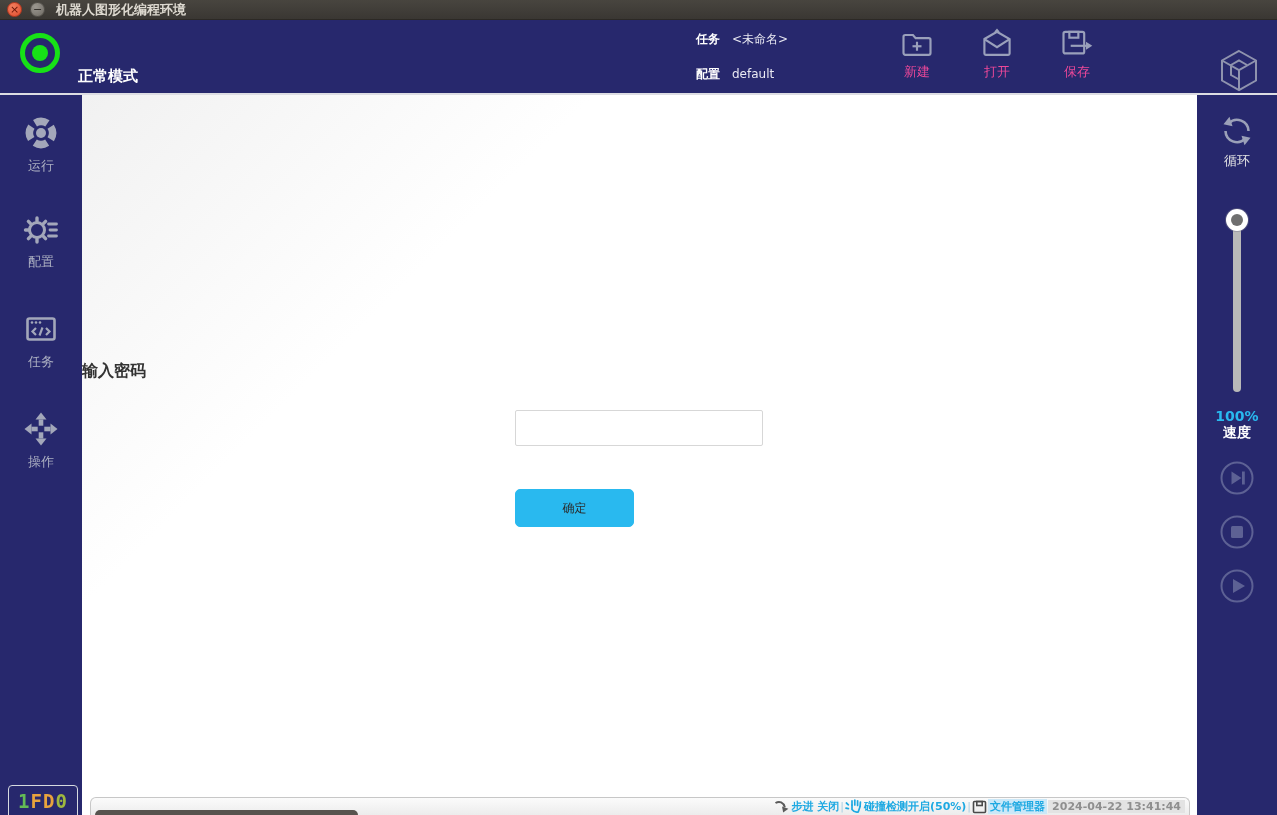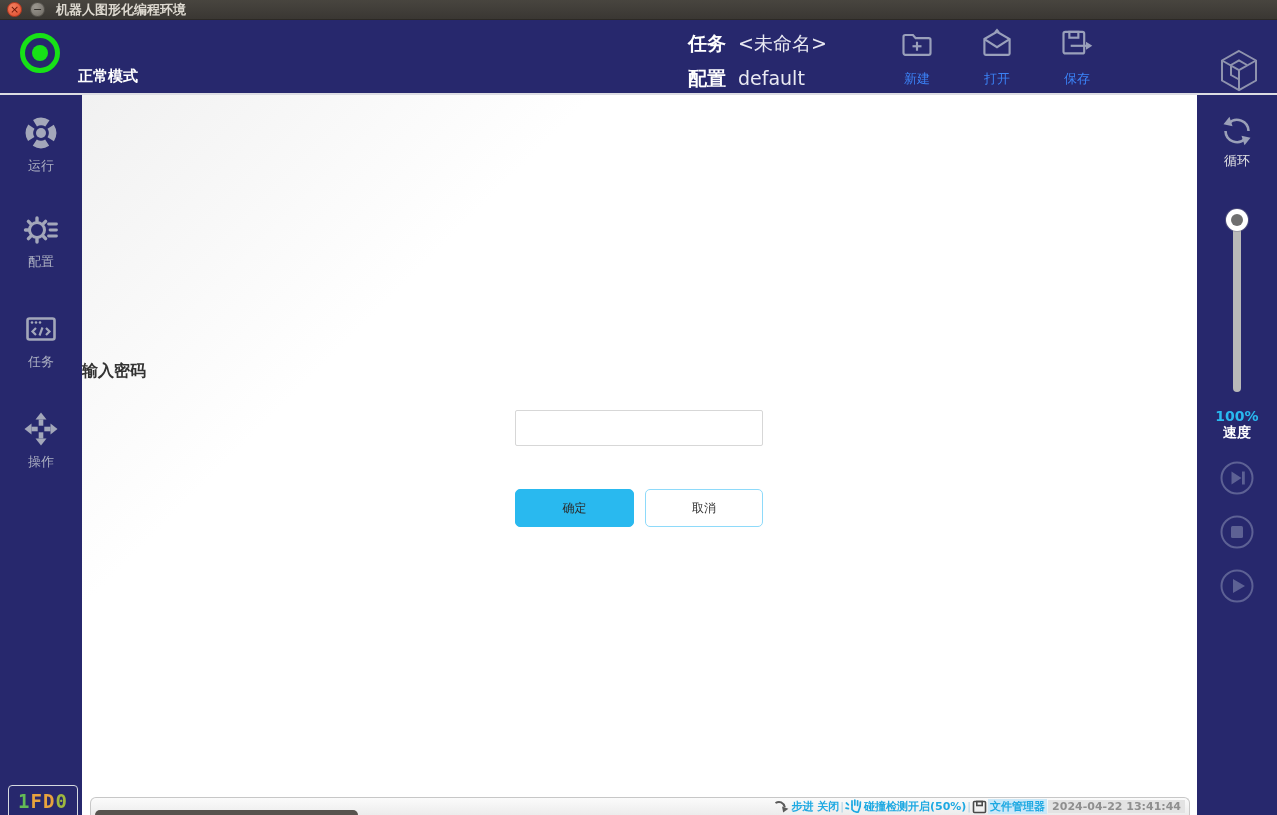--- a/index.html
+++ b/index.html
@@ -19,26 +19,26 @@
 
   
   .navbar { position:absolute; left:0; top:20px; width:1277px; height:75px;
     background:#27286d; border-bottom:2px solid #dddde3; }
   .mode-indicator { position:absolute; left:20px; top:13px; width:40px; height:40px;
     border:5px solid #17e117; border-radius:50%; }
   .mode-indicator::after { content:""; position:absolute; left:7px; top:7px; width:16px; height:16px;
     background:#17e117; border-radius:50%; }
   .mode-label { position:absolute; left:78px; top:47px; font-size:15px; font-weight:bold; color:#ffffff; }
   .task-info { position:absolute; left:688px; top:0; }
-  .ti-row { position:absolute; left:0; white-space:nowrap; font-size:19px; color:#e9e9f2; }
+  .ti-row { position:absolute; left:8px; white-space:nowrap; font-size:12px; color:#e9e9f2; }
   .ti-row.r1 { top:11px; } .ti-row.r2 { top:46px; }
   .ti-label { font-weight:bold; color:#ffffff; margin-right:12px; }
   .nav-action { position:absolute; top:6px; width:64px; text-align:center; color:#9aa0bb; cursor:pointer; }
   .nav-action .ic { display:block; margin:0 auto; }
-  .nav-action .lbl { display:block; margin-top:8px; font-size:13px; color:#3b82f6; }
+  .nav-action .lbl { display:block; margin-top:1px; font-size:13px; color:#ec4899; }
   .na-new { left:885px; } .na-open { left:965px; } .na-save { left:1045px; }
   .logo { position:absolute; left:1215px; top:27px; color:#8f93ae; }
 
   
   .left-sidebar { position:absolute; left:0; top:95px; width:82px; height:720px; background:#27286d; }
   .right-sidebar { position:absolute; left:1197px; top:95px; width:80px; height:720px; background:#27286d; }
   .side-item { position:absolute; left:0; width:100%; text-align:center; color:#a3a7ba; cursor:pointer; }
   .side-item .lbl { display:block; margin-top:2px; font-size:13px; color:#acb0c2; }
   .si-0{top:20px;} .si-1{top:116px;} .si-2{top:216px;} .si-3{top:316px;} .si-4{top:416px;}
 
@@ -203,21 +203,20 @@
           <rect x="21.3" y="15.7" width="6.2" height="4.6"></rect>
       </svg>
       <span class="lbl">操作</span>
     </div>
   </div>
 
   <div class="main">
     <div class="dlg-title">输入密码</div>
     <input class="dlg-input" type="password" value="" style="">
     <button class="btn btn-ok" style="background-color: rgb(41, 185, 239);">确定</button>
-    <button class="btn btn-cancel">取消</button>
 
     <div class="bottom-panel">
       <div class="status-row">
         <span class="st-ic">
           <svg width="16" height="14" viewBox="0 0 16 14">
             <path d="M1.5,3 C5.5,0.6 9.5,2.4 10.8,7.2" fill="none" stroke="#5a5a5a" stroke-width="2"></path>
             <polygon points="8,6.4 14.4,8.8 9.2,12.6" fill="#5a5a5a"></polygon>
           </svg>
         </span>
         <span class="st-blue">步进 关闭</span>

